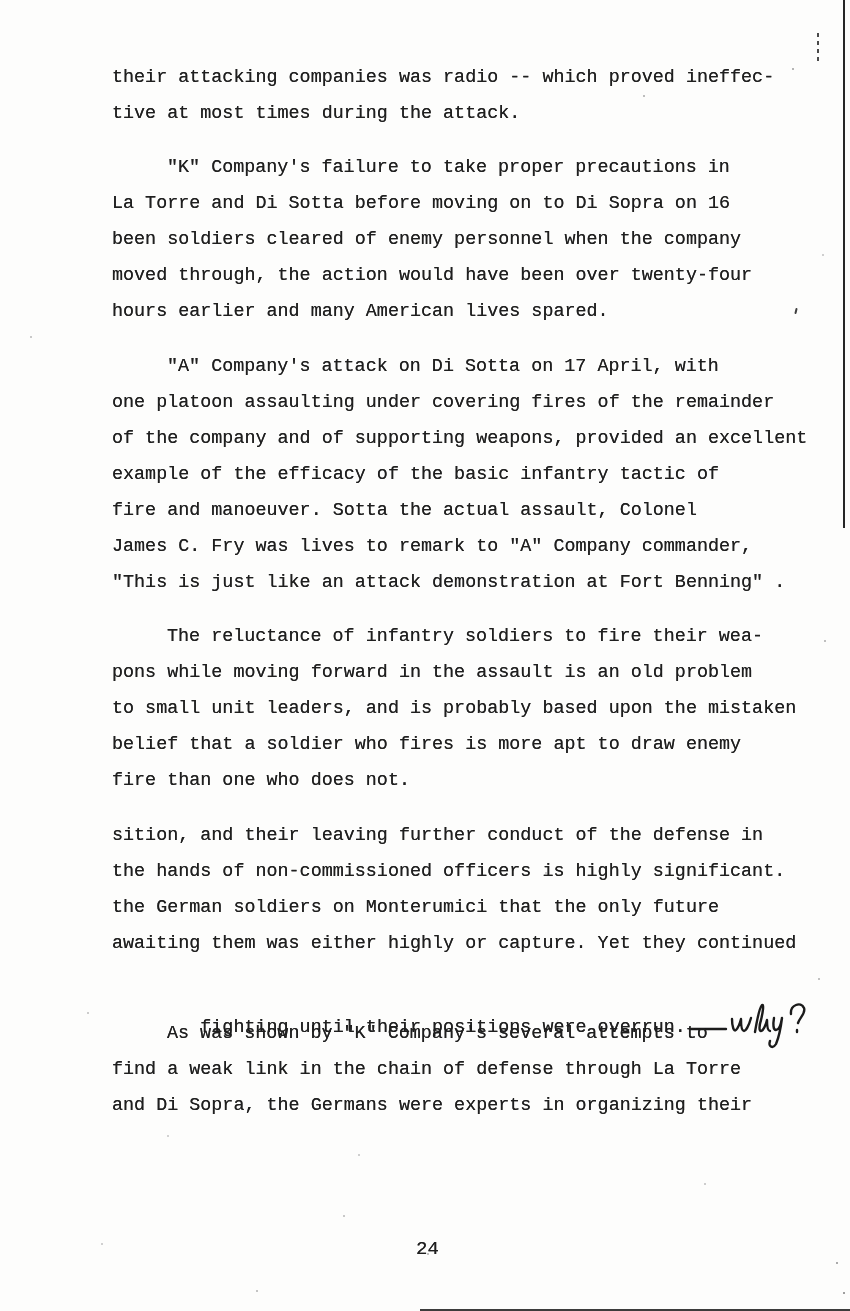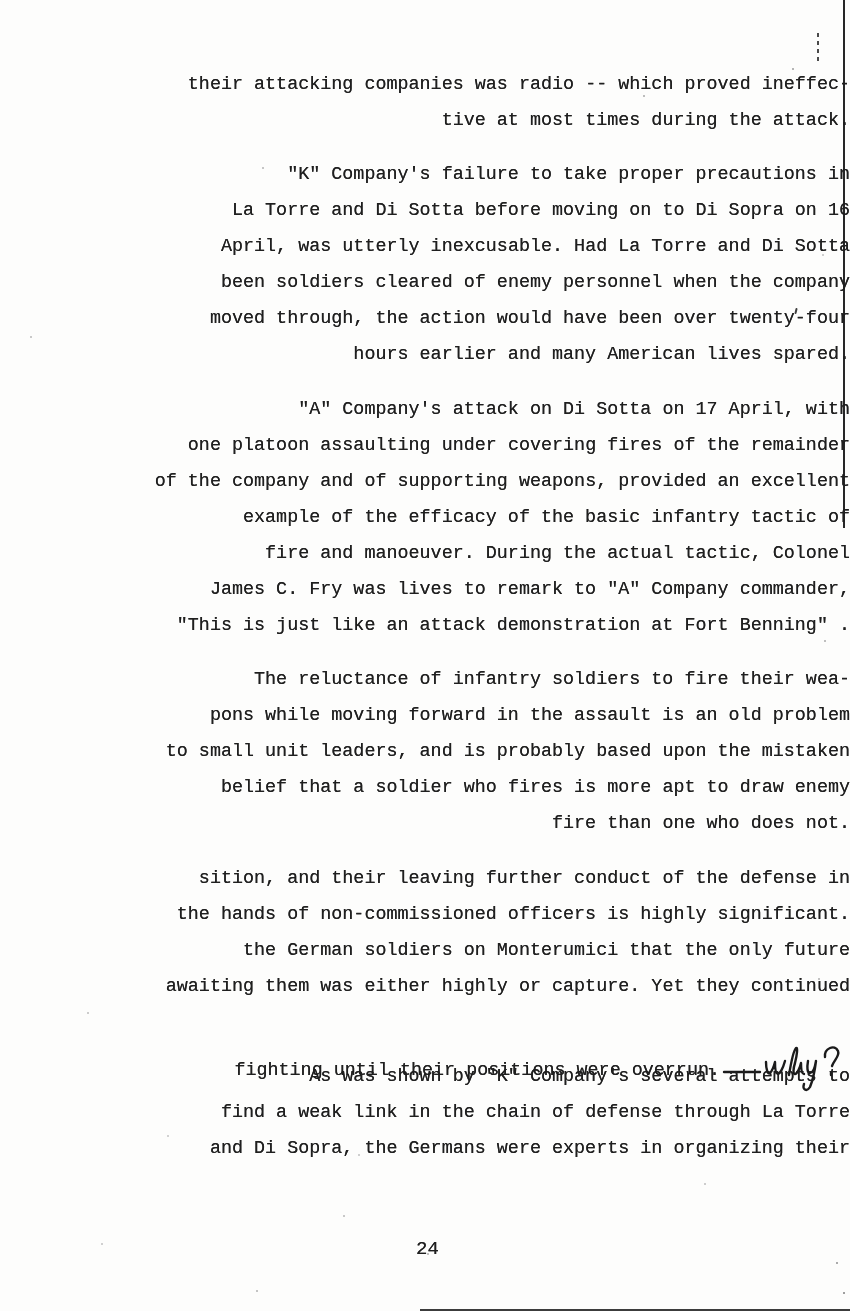--- a/index.html
+++ b/index.html
@@ -16,27 +16,26 @@
     position: relative;
     width: 850px;
     height: 1311px;
     background: var(--paper);
     overflow: hidden;
     font-family: "Liberation Mono", "DejaVu Sans Mono", monospace;
     color: var(--ink);
   }
   .text-block {
     position: absolute;
-    top: 67px;
+    top: 60px;
     left: 112px;
     width: 738px;
     font-size: 18.4px;
     line-height: 36px;
     text-shadow: 0 0 0.6px rgba(25,25,25,0.85);
-    text-align: right;
   }
   .para { margin: 0; }
   .line { white-space: pre; height: 36px; }
   .ind { padding-left: 55px; }
   .page-number {
     position: absolute;
     top: 1231px;
     left: 416px;
     font-size: 19px;
     line-height: 36px;
@@ -131,33 +130,32 @@
     <p class="para">
       </p>
       <div class="line">their attacking companies was radio -- which proved ineffec-</div>
       <div class="line">tive at most times during the attack.</div>
     <p></p>
 
     <p class="para">
       </p>
       <div class="line ind">"K" Company's failure to take proper precautions in</div>
       <div class="line">La Torre and Di Sotta before moving on to Di Sopra on 16</div>
-      <div class="line">April, was utterly inexcusable. Had La Torre and Di Sotta</div>
       <div class="line">been soldiers cleared of enemy personnel when the company</div>
       <div class="line">moved through, the action would have been over twenty-four</div>
       <div class="line">hours earlier and many American lives spared.</div>
     <p></p>
 
     <p class="para">
       </p>
       <div class="line ind">"A" Company's attack on Di Sotta on 17 April, with</div>
       <div class="line">one platoon assaulting under covering fires of the remainder</div>
       <div class="line">of the company and of supporting weapons, provided an excellent</div>
       <div class="line">example of the efficacy of the basic infantry tactic of</div>
-      <div class="line">fire and manoeuver. During the actual tactic, Colonel</div>
+      <div class="line">fire and manoeuver. Sotta the actual assault, Colonel</div>
       <div class="line">James C. Fry was lives to remark to "A" Company commander,</div>
       <div class="line">"This is just like an attack demonstration at Fort Benning" .</div>
     <p></p>
 
     <p class="para">
       </p>
       <div class="line ind">The reluctance of infantry soldiers to fire their wea-</div>
       <div class="line">pons while moving forward in the assault is an old problem</div>
       <div class="line">to small unit leaders, and is probably based upon the mistaken</div>
       <div class="line">belief that a soldier who fires is more apt to draw enemy</div>

